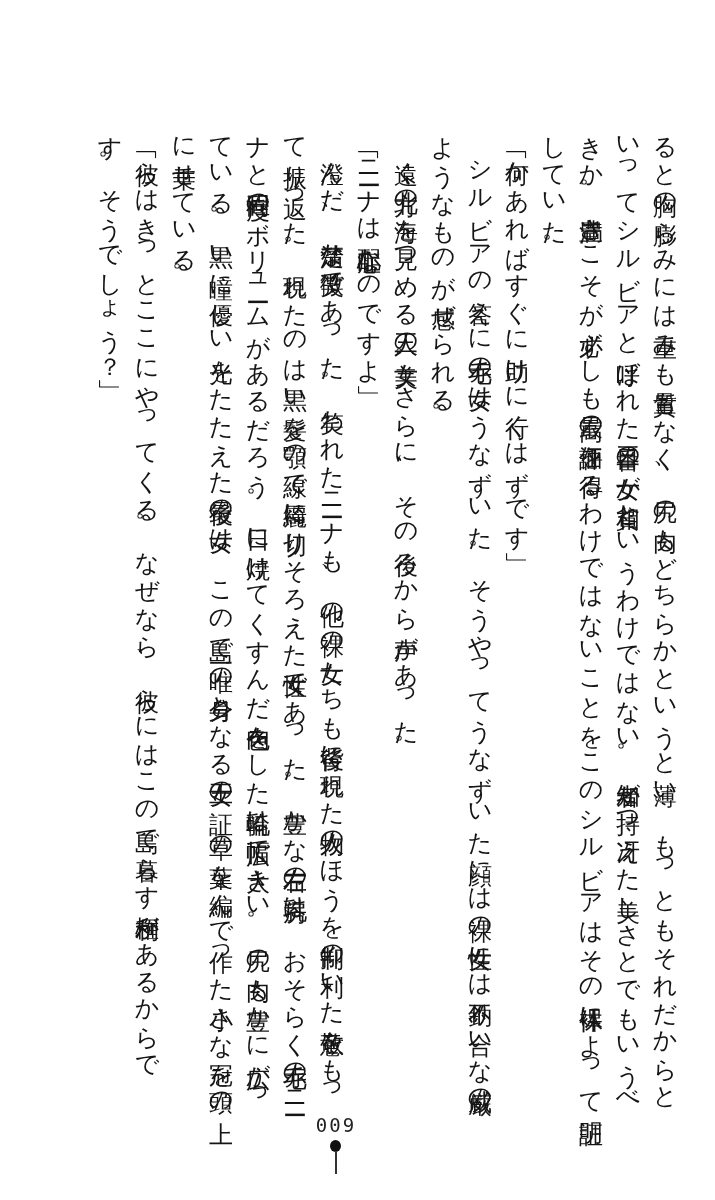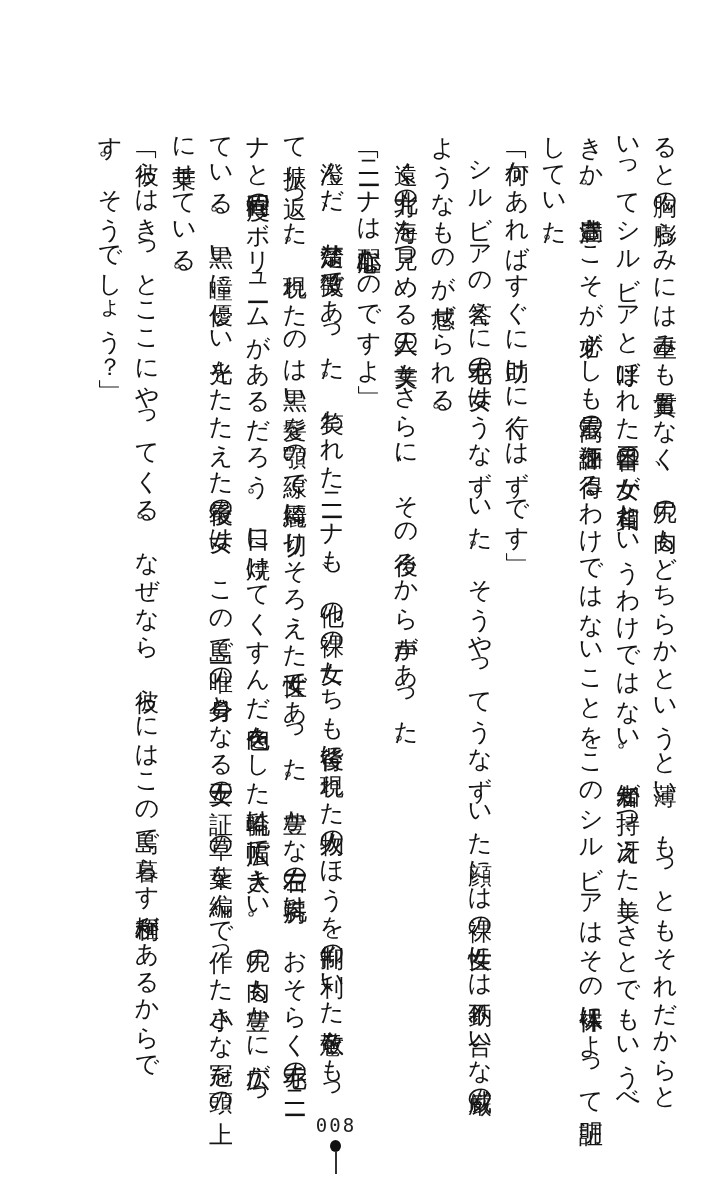--- a/index.html
+++ b/index.html
@@ -88,20 +88,20 @@
 
   <p class="para no-indent">ると胸の膨らみには重みも質量もなく、尻の肉もどちらかというと薄い。もっともそれだからといってシルビアと呼ばれた三番目の女が貧相というわけではない。知者が持つ冴えた美しさとでもいうべきか。豊満さこそが必ずしも最高の評価を得るわけではないことをこのシルビアはその裸体によって証明していた。</p>
       <p class="para">「何かあればすぐに助けに行くはずです」</p>
       <p class="para">シルビアの答えに赤毛の女はうなずいた。そうやってうなずいた顔には裸の女性には不釣り合いな威厳のようなものが感ぜられる。</p>
       <p class="para">遠く北方の海を見つめる三人の美女。さらに、その後ろから声があった。</p>
       <p class="para">「ニーナは心配症なのですよ」</p>
       <p class="para">澄んだ、清楚な微笑であった。笑われたニーナも、他の裸の女たちも背後に現れた人物のほうを抑制の利いた敬意をもって振り返った。現れたのは黒い髪を顎の線で綺麗に切りそろえた女性であった。豊かな左右の乳房は、おそらく赤毛のニーナと同程度のボリュームがあるだろう。日に焼けてくすんだ肉色をした乳輪は幅広で大きい。尻の肉も豊かに広がっている。黒い瞳に優しい光をたたえた最後の女は、この島で唯一の身分となる女王の証、草の葉を編んで作った小さな冠を頭の上に乗せている。</p>
       <p class="para">「彼らはきっとここにやってくる。なぜなら、彼らにはこの島で暮らす権利があるからです。そうでしょう？」</p>
     </div>
 
-  <div class="page-number">008</div>
+  <div class="page-number">009</div>
 
   <div class="pin">
     <div class="pin-head"></div>
     <div class="pin-stem"></div>
   </div>
 
 </div>
 
 </body></html>

